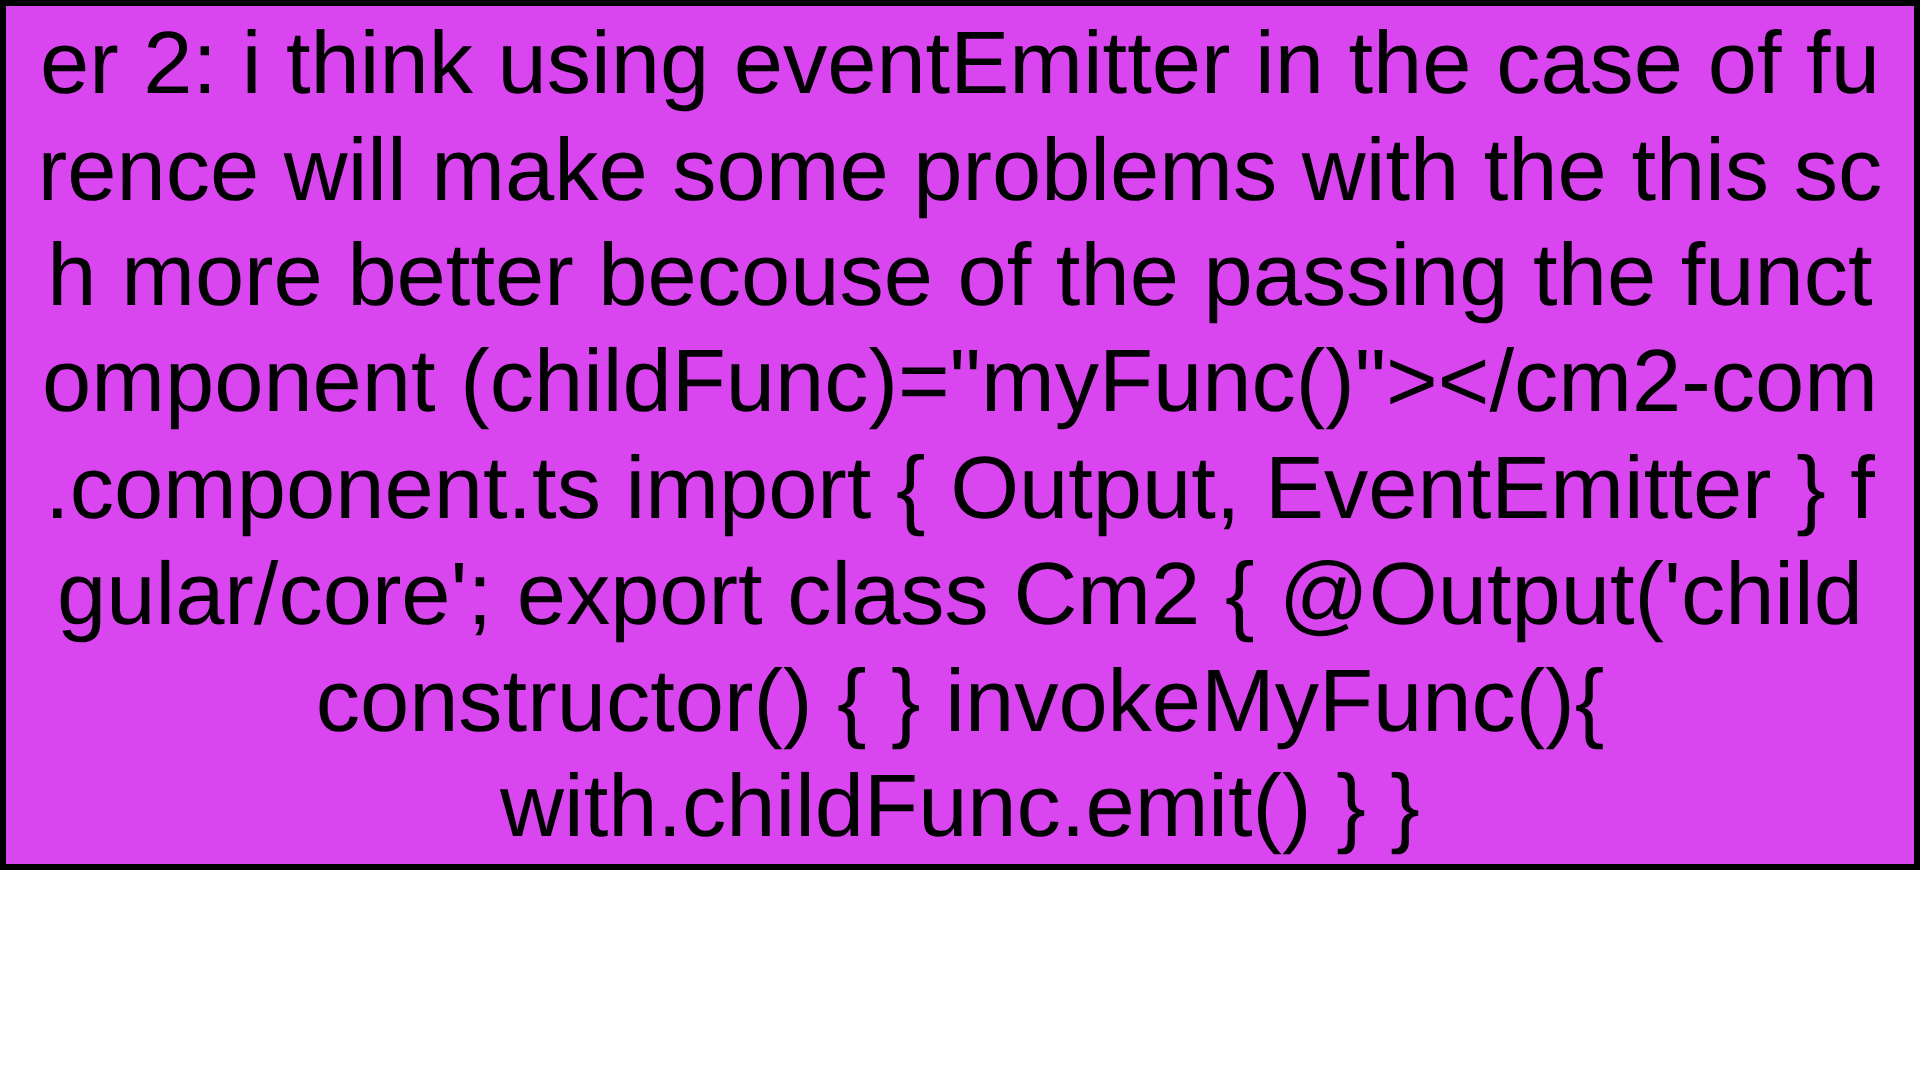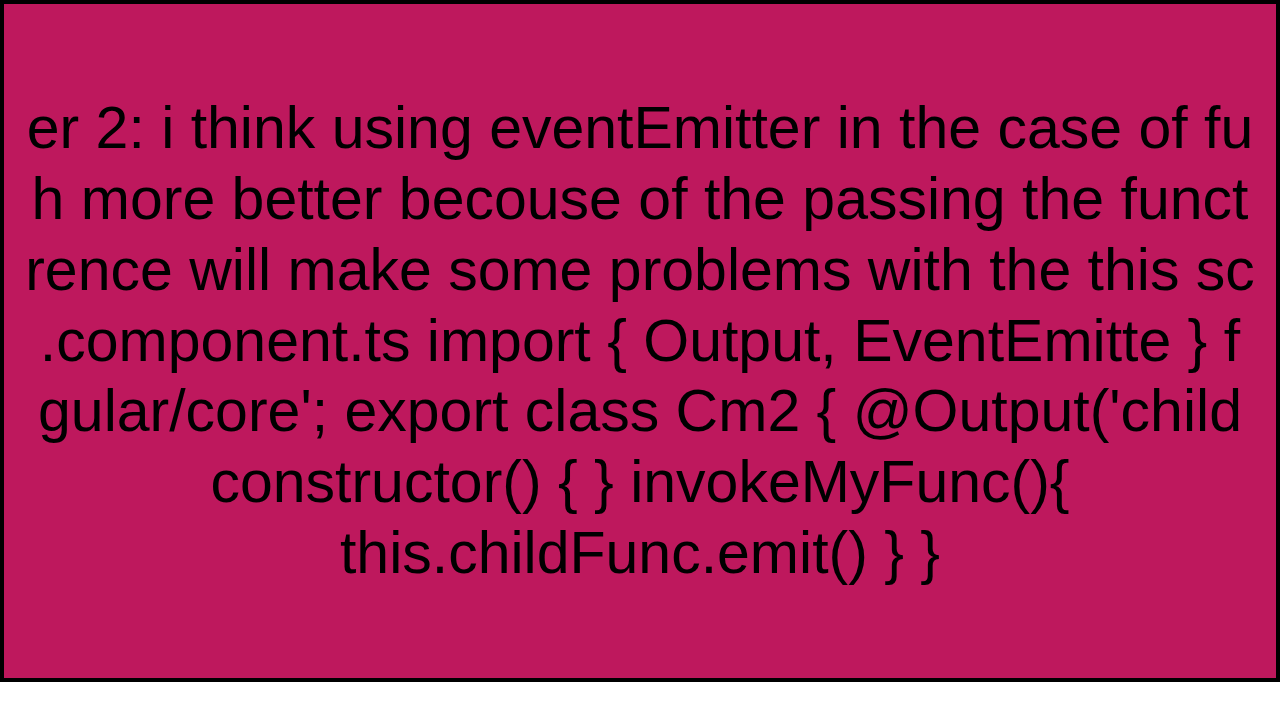--- a/index.html
+++ b/index.html
@@ -5,24 +5,24 @@
   html, body {
     margin: 0;
     padding: 0;
     width: 1280px;
     height: 720px;
     overflow: hidden;
     background: #ffffff;
   }
   .frame {
     width: 1280px;
-    height: 682px;
+    height: 580px;
     box-sizing: border-box;
     border: 4px solid #000;
-    background: #be185d;
+    background: #d946ef;
     display: flex;
     align-items: center;
     justify-content: center;
     overflow: hidden;
   }
   .text {
     font-family: Arial, Helvetica, sans-serif;
     font-size: 59px;
     line-height: 1.2;
     color: #000;
@@ -30,20 +30,21 @@
     white-space: nowrap;
     font-weight: 400;
   }
 </style>
 </head>
 <body>
 
 <div class="frame">
   <div class="text">
     <div>er 2: i think using eventEmitter in the case of fu</div>
+    <div>rence will make some problems with the this sc</div>
     <div>h more better becouse of the passing the funct</div>
-    <div>rence will make some problems with the this sc</div>
-    <div>.component.ts import { Output, EventEmitte } f</div>
+    <div>omponent (childFunc)="myFunc()"&gt;&lt;/cm2-com</div>
+    <div>.component.ts import { Output, EventEmitter } f</div>
     <div>gular/core'; export class Cm2 {   @Output('child</div>
     <div>constructor() { }   invokeMyFunc(){</div>
-    <div>this.childFunc.emit()   } }</div>
+    <div>with.childFunc.emit()   } }</div>
   </div>
 </div>
 
 </body></html>

